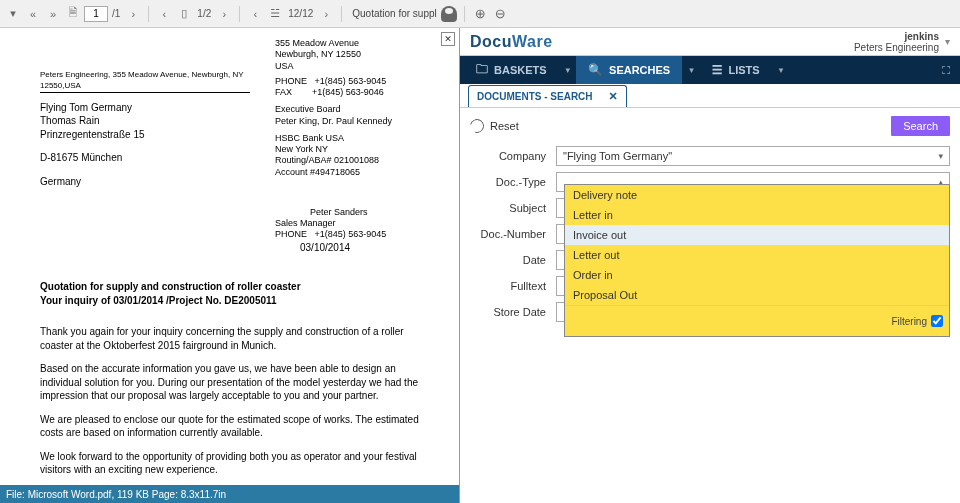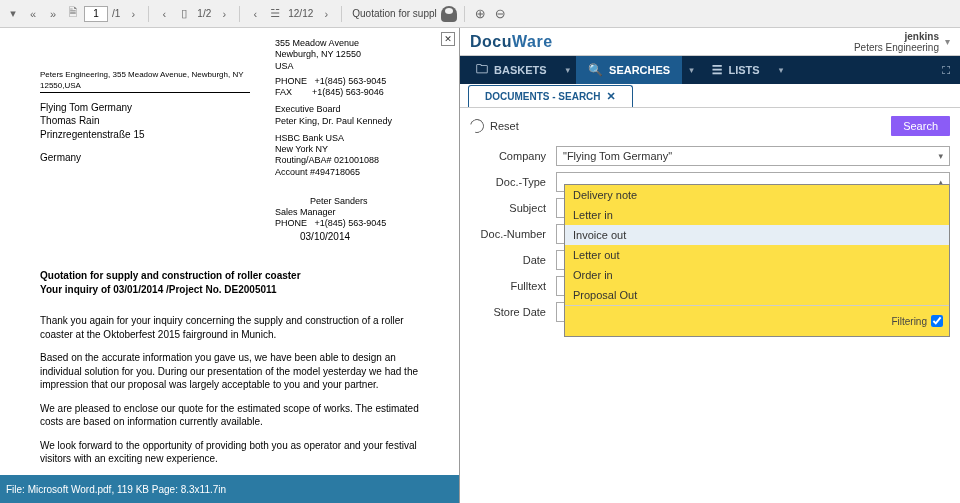--- a/index.html
+++ b/index.html
@@ -22,40 +22,40 @@
 
 .document { flex: 1; overflow: auto; padding: 8px 24px 8px 40px; font-size: 10px; color: #000; line-height: 1.35; }
 .doc-addr-right { float: right; width: 160px; font-size: 9px; margin-top: 2px; line-height:1.25; }
 .doc-sender { border-bottom: 1px solid #000; font-size: 8px; width: 210px; margin-top: 34px; }
 .doc-recipient { margin-top: 8px; font-size: 10px; }
 .doc-date { clear: both; margin-top: 12px; font-size: 10px; }
 .doc-subject { margin-top: 26px; font-weight: bold; font-size: 10px; }
 .doc-body { margin-top: 18px; font-size: 10px; }
 .doc-body p { margin-bottom: 10px; }
 
-.status-bar { height: 28px; background: #2b7aa3; color: #fff; font-size: 10px; padding: 0 6px; display: flex; align-items: center; }
+.status-bar { height: 18px; background: #2b7aa3; color: #fff; font-size: 10px; padding: 0 6px; display: flex; align-items: center; }
 
 
 .right-pane { flex: 1; display: flex; flex-direction: column; }
 .brand-bar { height: 28px; border-bottom: 1px solid #ccc; display: flex; align-items: center; padding: 0 10px; justify-content: space-between; }
 .brand { font-size: 16px; font-weight: bold; color: #1b4e78; letter-spacing: 0.5px; }
 .brand .ware { color: #2b6ca3; }
 .user-area { text-align: right; font-size: 10px; color: #444; line-height: 1.1; display:flex; align-items:center; gap:6px; }
 .chev { color:#888; font-size:10px; }
 
 .nav-bar { height: 28px; background: #0a2a4a; display: flex; align-items: center; padding-left: 4px; gap: 0; }
 .nav-item { height: 28px; display: flex; align-items: center; gap: 6px; padding: 0 12px; color: #bcd; font-size: 11px; font-weight: bold; cursor: pointer; border-right: 1px solid #0a2a4a; }
 .nav-item.active { background: #1c5a8e; color: #fff; }
 .nav-icon { font-size: 12px; }
 .nav-chev { color:#9ab; font-size:9px; padding:0 6px; }
 .nav-spacer { flex: 1; }
 .nav-right { padding: 0 10px; color: #bcd; cursor: pointer; }
 
 .tab-row { height: 24px; background: #fff; border-bottom: 1px solid #ccc; display: flex; align-items: flex-end; padding-left: 8px; }
-.tab { height: 22px; border: 1px solid #1c5a8e; border-bottom: none; background: #fff; color: #1c5a8e; font-size: 10px; font-weight: bold; padding: 0 16px; display: flex; align-items: center; gap: 6px; border-radius: 3px 3px 0 0; }
+.tab { height: 22px; border: 1px solid #1c5a8e; border-bottom: none; background: #fff; color: #1c5a8e; font-size: 10px; font-weight: bold; padding: 0 8px; display: flex; align-items: center; gap: 16px; border-radius: 3px 3px 0 0; }
 .tab .close { cursor: pointer; color: #1c5a8e; font-size: 11px; }
 
 .search-panel { padding: 6px 10px; position: relative; }
 .reset-row { display: flex; align-items: center; justify-content: space-between; height: 24px; margin-bottom: 6px; }
 .reset { display: flex; align-items: center; gap: 6px; color: #333; cursor: pointer; font-size: 11px; }
 .reset-icon { width: 14px; height: 14px; border: 1.5px solid #666; border-radius: 50%; border-left-color: transparent; transform: rotate(-30deg); position:relative; }
 .search-btn { background: #8b5cf6; color: #fff; border: none; height: 20px; padding: 0 12px; font-size: 11px; cursor: pointer; border-radius:1px; }
 
 .field-row { display: flex; align-items: center; height: 24px; margin-bottom: 2px; }
 .field-label { width: 86px; text-align: right; padding-right: 10px; font-size: 11px; color: #333; }
@@ -114,30 +114,31 @@
         <div>Newburgh, NY 12550</div>
         <div>USA</div>
         <div style="margin-top:4px;"><span>PHONE</span>&nbsp;&nbsp;&nbsp;<span>+1(845) 563-9045</span></div>
         <div><span>FAX</span>&nbsp;&nbsp;&nbsp;&nbsp;&nbsp;&nbsp;&nbsp;&nbsp;<span>+1(845) 563-9046</span></div>
         <div style="margin-top:6px;">Executive Board</div>
         <div>Peter King, Dr. Paul Kennedy</div>
         <div style="margin-top:6px;">HSBC Bank USA</div>
         <div>New York NY</div>
         <div>Routing/ABA# 021001088</div>
         <div>Account #494718065</div>
-        <div style="margin-top:18px;padding-left:35px;">Peter Sanders</div>
+        <div style="margin-top:29px;padding-left:35px;">Peter Sanders</div>
         <div>Sales Manager</div>
         <div><span>PHONE</span>&nbsp;&nbsp;&nbsp;<span>+1(845) 563-9045</span></div>
       </div>
 
       <div class="doc-sender">Peters Engineering, 355 Meadow Avenue, Newburgh, NY 12550,USA</div>
       <div class="doc-recipient">
         <div>Flying Tom Germany</div>
         <div>Thomas Rain</div>
         <div>Prinzregentenstraße 15</div>
+        <div style="margin-top:10px;">D-81675 München</div>
         <div style="margin-top:10px;">Germany</div>
       </div>
 
       <div class="doc-date" style="text-align:left; margin-left:260px;">03/10/2014</div>
 
       <div class="doc-subject">
         <div>Quotation for supply and construction of roller coaster</div>
         <div>Your inquiry of 03/01/2014 /Project No. DE2005011</div>
       </div>
 

